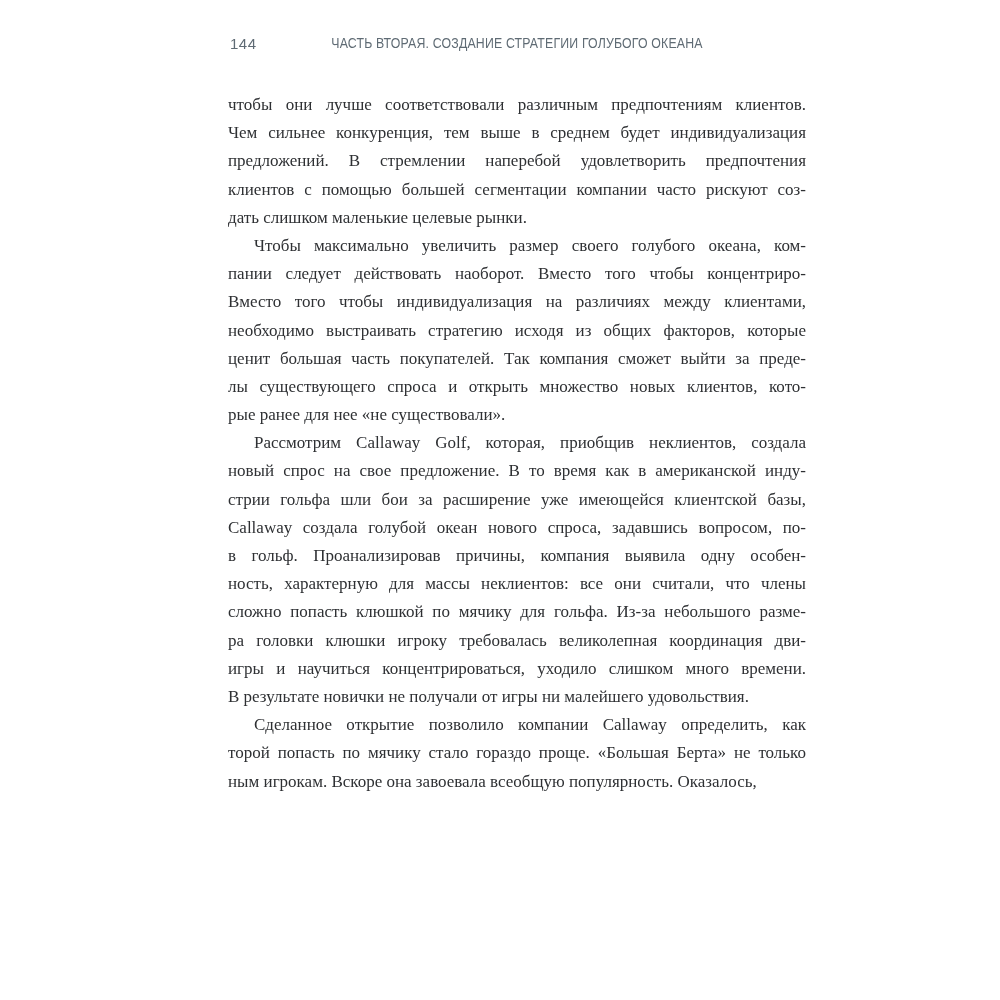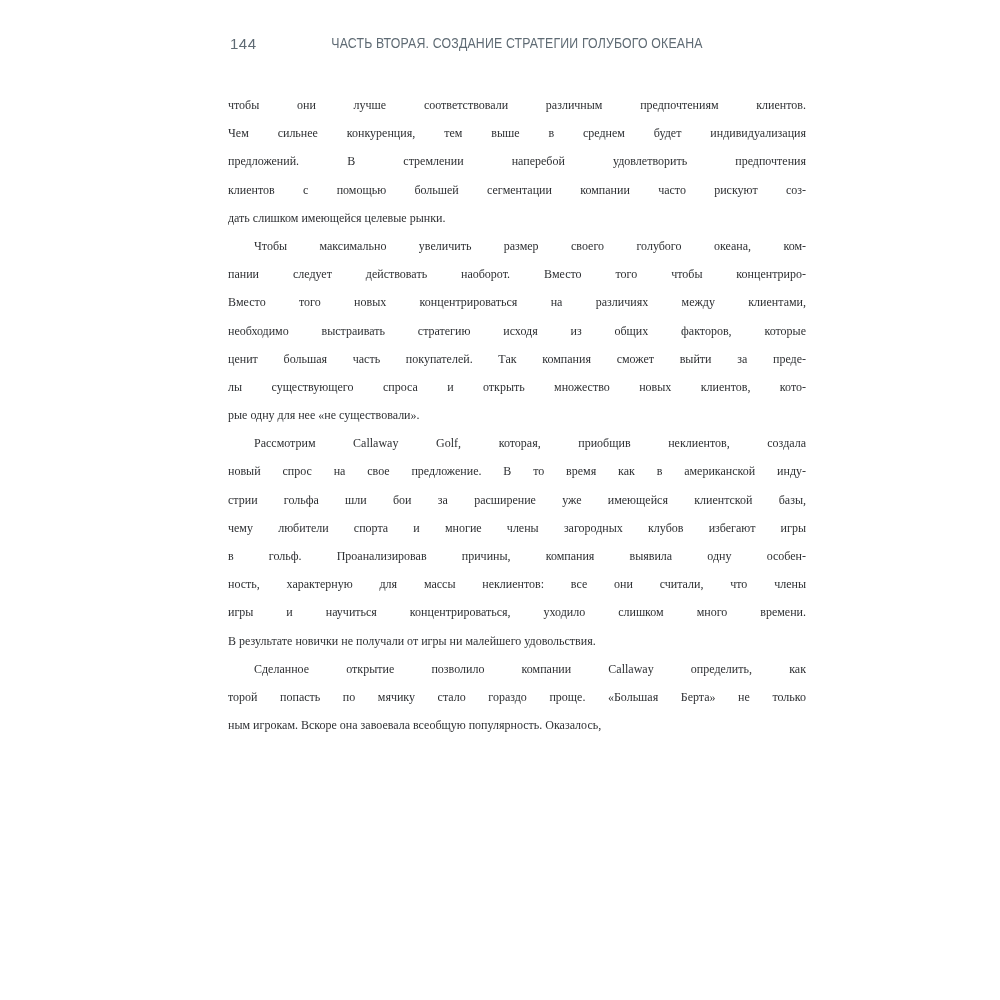--- a/index.html
+++ b/index.html
@@ -36,21 +36,21 @@
     letter-spacing: 0.2px;
     transform: scaleX(0.88);
     transform-origin: 50% 50%;
     white-space: nowrap;
   }
   .page-body {
     position: absolute;
     left: 211px; top: 91px;
     width: 578px;
     color: var(--body-text, #2e3033);
-    font-size: 12px;
+    font-size: 17px;
   }
   .paragraph { margin: 0; padding: 0; }
   .line {
     height: 28.2px;
     line-height: 28.2px;
     text-align: justify;
     text-align-last: justify;
     overflow: hidden;
     white-space: normal;
   }
@@ -64,38 +64,40 @@
   <div class="page-header">
     <div class="page-number">144</div>
     <div class="running-title">ЧАСТЬ ВТОРАЯ. СОЗДАНИЕ СТРАТЕГИИ ГОЛУБОГО ОКЕАНА</div>
   </div>
   <div class="page-body">
       <div class="paragraph">
         <div class="line first">чтобы они лучше соответствовали различным предпочтениям клиентов.</div>
         <div class="line">Чем сильнее конкуренция, тем выше в среднем будет индивидуализация</div>
         <div class="line">предложений. В стремлении наперебой удовлетворить предпочтения</div>
         <div class="line">клиентов с помощью большей сегментации компании часто рискуют соз-</div>
-        <div class="line para-last">дать слишком имеющейся целевые рынки.</div>
+        <div class="line para-last">дать слишком маленькие целевые рынки.</div>
       </div>
       <div class="paragraph indent">
         <div class="line first">Чтобы максимально увеличить размер своего голубого океана, ком-</div>
         <div class="line">пании следует действовать наоборот. Вместо того чтобы концентриро-</div>
-        <div class="line">Вместо того новых концентрироваться на различиях между клиентами,</div>
+        <div class="line">Вместо того чтобы индивидуализация на различиях между клиентами,</div>
         <div class="line">необходимо выстраивать стратегию исходя из общих факторов, которые</div>
         <div class="line">ценит большая часть покупателей. Так компания сможет выйти за преде-</div>
         <div class="line">лы существующего спроса и открыть множество новых клиентов, кото-</div>
-        <div class="line para-last">рые одну для нее «не существовали».</div>
+        <div class="line para-last">рые ранее для нее «не существовали».</div>
       </div>
       <div class="paragraph indent">
         <div class="line first">Рассмотрим Callaway Golf, которая, приобщив неклиентов, создала</div>
         <div class="line">новый спрос на свое предложение. В то время как в американской инду-</div>
         <div class="line">стрии гольфа шли бои за расширение уже имеющейся клиентской базы,</div>
-        <div class="line">чему любители спорта и многие члены загородных клубов избегают игры</div>
+        <div class="line">Callaway создала голубой океан нового спроса, задавшись вопросом, по-</div>
         <div class="line">в гольф. Проанализировав причины, компания выявила одну особен-</div>
         <div class="line">ность, характерную для массы неклиентов: все они считали, что члены</div>
+        <div class="line">сложно попасть клюшкой по мячику для гольфа. Из-за небольшого разме-</div>
+        <div class="line">ра головки клюшки игроку требовалась великолепная координация дви-</div>
         <div class="line">игры и научиться концентрироваться, уходило слишком много времени.</div>
         <div class="line para-last">В результате новички не получали от игры ни малейшего удовольствия.</div>
       </div>
       <div class="paragraph indent">
         <div class="line first">Сделанное открытие позволило компании Callaway определить, как</div>
         <div class="line">торой попасть по мячику стало гораздо проще. «Большая Берта» не только</div>
         <div class="line para-last">ным игрокам. Вскоре она завоевала всеобщую популярность. Оказалось,</div>
       </div>
     </div>
 </div>

